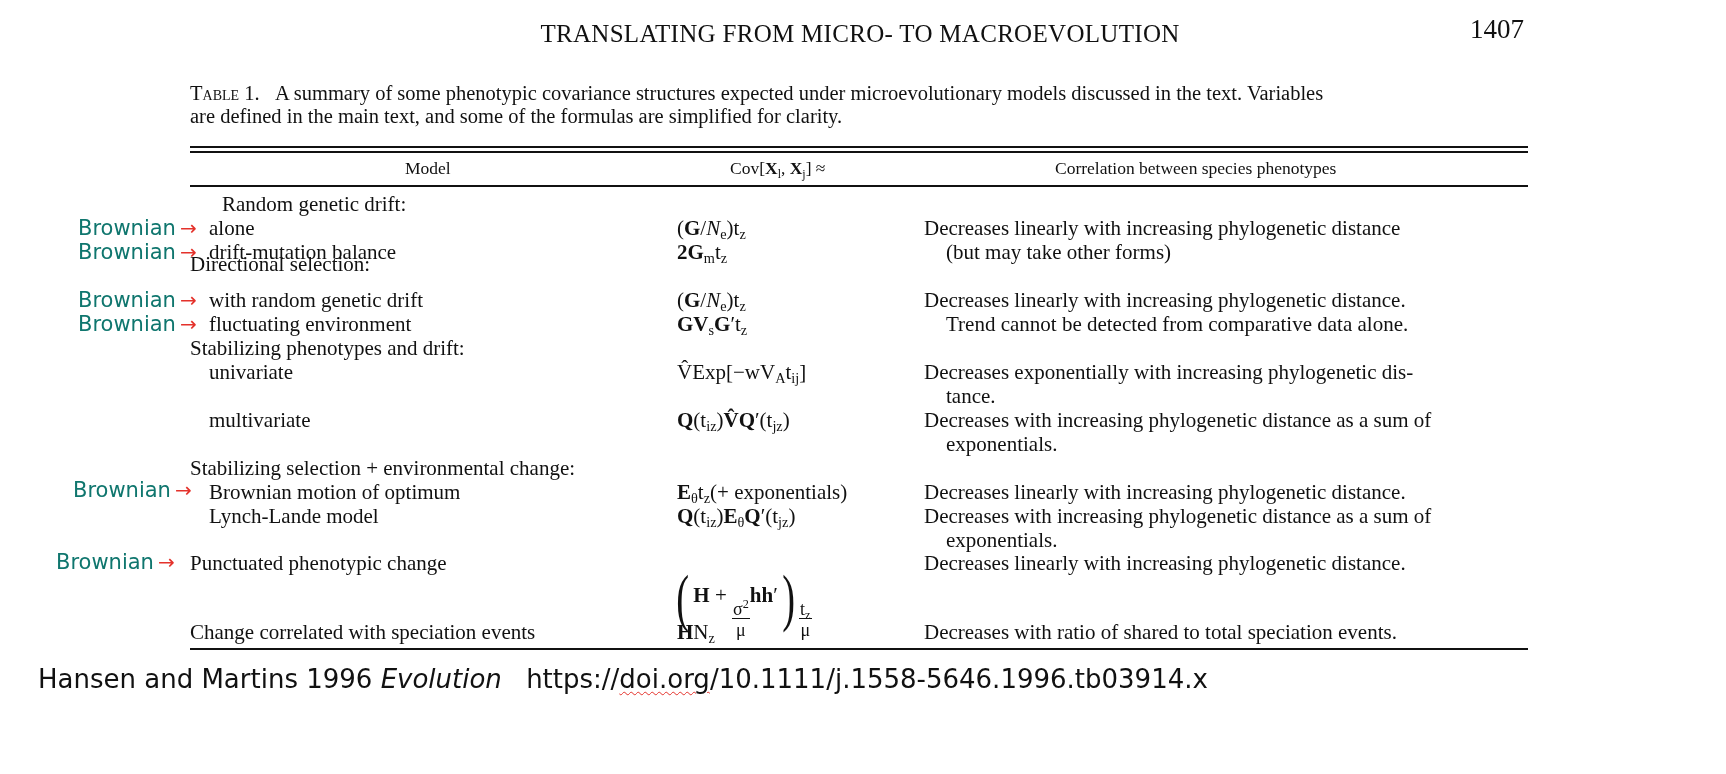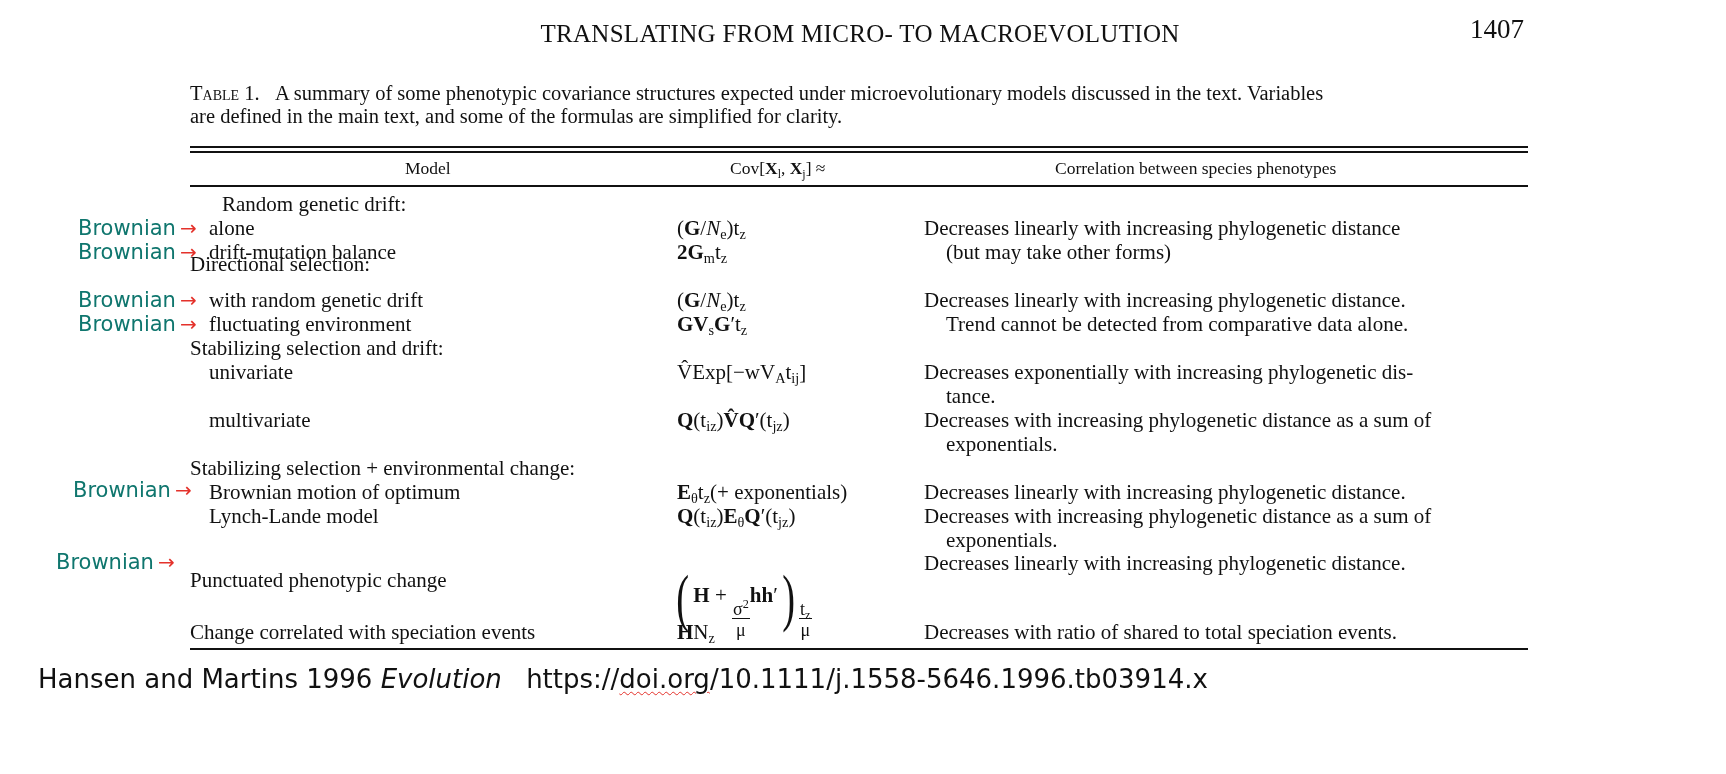--- a/index.html
+++ b/index.html
@@ -65,21 +65,21 @@
 <div class="abs" style="left:78px;top:288px;"><span class="red">Brownian</span> <span class="arrow">→</span></div>
 <div class="abs cell" style="left:209px;top:288px;">with random genetic drift</div>
 <div class="abs cell formula" style="left:677px;top:288px;">(<b>G</b>/<span class="i">N</span><sub>e</sub>)t<sub>z</sub></div>
 <div class="abs cell" style="left:924px;top:288px;">Decreases linearly with increasing phylogenetic distance.</div>
 
 <div class="abs" style="left:78px;top:312px;"><span class="red">Brownian</span> <span class="arrow">→</span></div>
 <div class="abs cell" style="left:209px;top:312px;">fluctuating environment</div>
 <div class="abs cell formula" style="left:677px;top:312px;"><b>GV</b><sub>s</sub><b>G</b>′t<sub>z</sub></div>
 <div class="abs cell" style="left:946px;top:312px;">Trend cannot be detected from comparative data alone.</div>
 
-<div class="abs cell" style="left:190px;top:336px;">Stabilizing selection and drift:</div>
+<div class="abs cell" style="left:190px;top:336px;">Stabilizing phenotypes and drift:</div>
 
 <div class="abs cell" style="left:209px;top:360px;">univariate</div>
 <div class="abs cell formula" style="left:677px;top:360px;">V̂Exp[−wV<sub>A</sub>t<sub>ij</sub>]</div>
 <div class="abs cell" style="left:924px;top:360px;">Decreases exponentially with increasing phylogenetic dis-</div>
 <div class="abs cell" style="left:946px;top:384px;">tance.</div>
 
 <div class="abs cell" style="left:209px;top:408px;">multivariate</div>
 <div class="abs cell formula" style="left:677px;top:408px;"><b>Q</b>(t<sub>iz</sub>)<b>V̂Q</b>′(t<sub>jz</sub>)</div>
 <div class="abs cell" style="left:924px;top:408px;">Decreases with increasing phylogenetic distance as a sum of</div>
 <div class="abs cell" style="left:946px;top:432px;">exponentials.</div>
@@ -90,21 +90,21 @@
 <div class="abs cell" style="left:209px;top:480px;">Brownian motion of optimum</div>
 <div class="abs cell formula" style="left:677px;top:480px;"><b>E</b><sub>θ</sub>t<sub>z</sub>(+ exponentials)</div>
 <div class="abs cell" style="left:924px;top:480px;">Decreases linearly with increasing phylogenetic distance.</div>
 
 <div class="abs cell" style="left:209px;top:504px;">Lynch-Lande model</div>
 <div class="abs cell formula" style="left:677px;top:504px;"><b>Q</b>(t<sub>iz</sub>)<b>E</b><sub>θ</sub><b>Q</b>′(t<sub>jz</sub>)</div>
 <div class="abs cell" style="left:924px;top:504px;">Decreases with increasing phylogenetic distance as a sum of</div>
 <div class="abs cell" style="left:946px;top:528px;">exponentials.</div>
 
 <div class="abs" style="left:56px;top:550px;"><span class="red">Brownian</span> <span class="arrow">→</span></div>
-<div class="abs cell" style="left:190px;top:568px;">Punctuated phenotypic change</div>
+<div class="abs cell" style="left:190px;top:551px;">Punctuated phenotypic change</div>
 <div class="abs formula" style="left:672px;top:556px;font-size:21px;">
   <span class="bigparen">(</span><b>H</b> + <span class="frac"><span class="num">σ<sup>2</sup></span><span class="den">μ</span></span><b>hh</b>′<span class="bigparen">)</span><span class="frac"><span class="num">t<sub>z</sub></span><span class="den">μ</span></span>
 </div>
 <div class="abs cell" style="left:924px;top:551px;">Decreases linearly with increasing phylogenetic distance.</div>
 
 <div class="abs cell" style="left:190px;top:620px;">Change correlated with speciation events</div>
 <div class="abs cell formula" style="left:677px;top:620px;"><b>H</b>N<sub>z</sub></div>
 <div class="abs cell" style="left:924px;top:620px;">Decreases with ratio of shared to total speciation events.</div>
 
 <div class="abs" id="citation">

